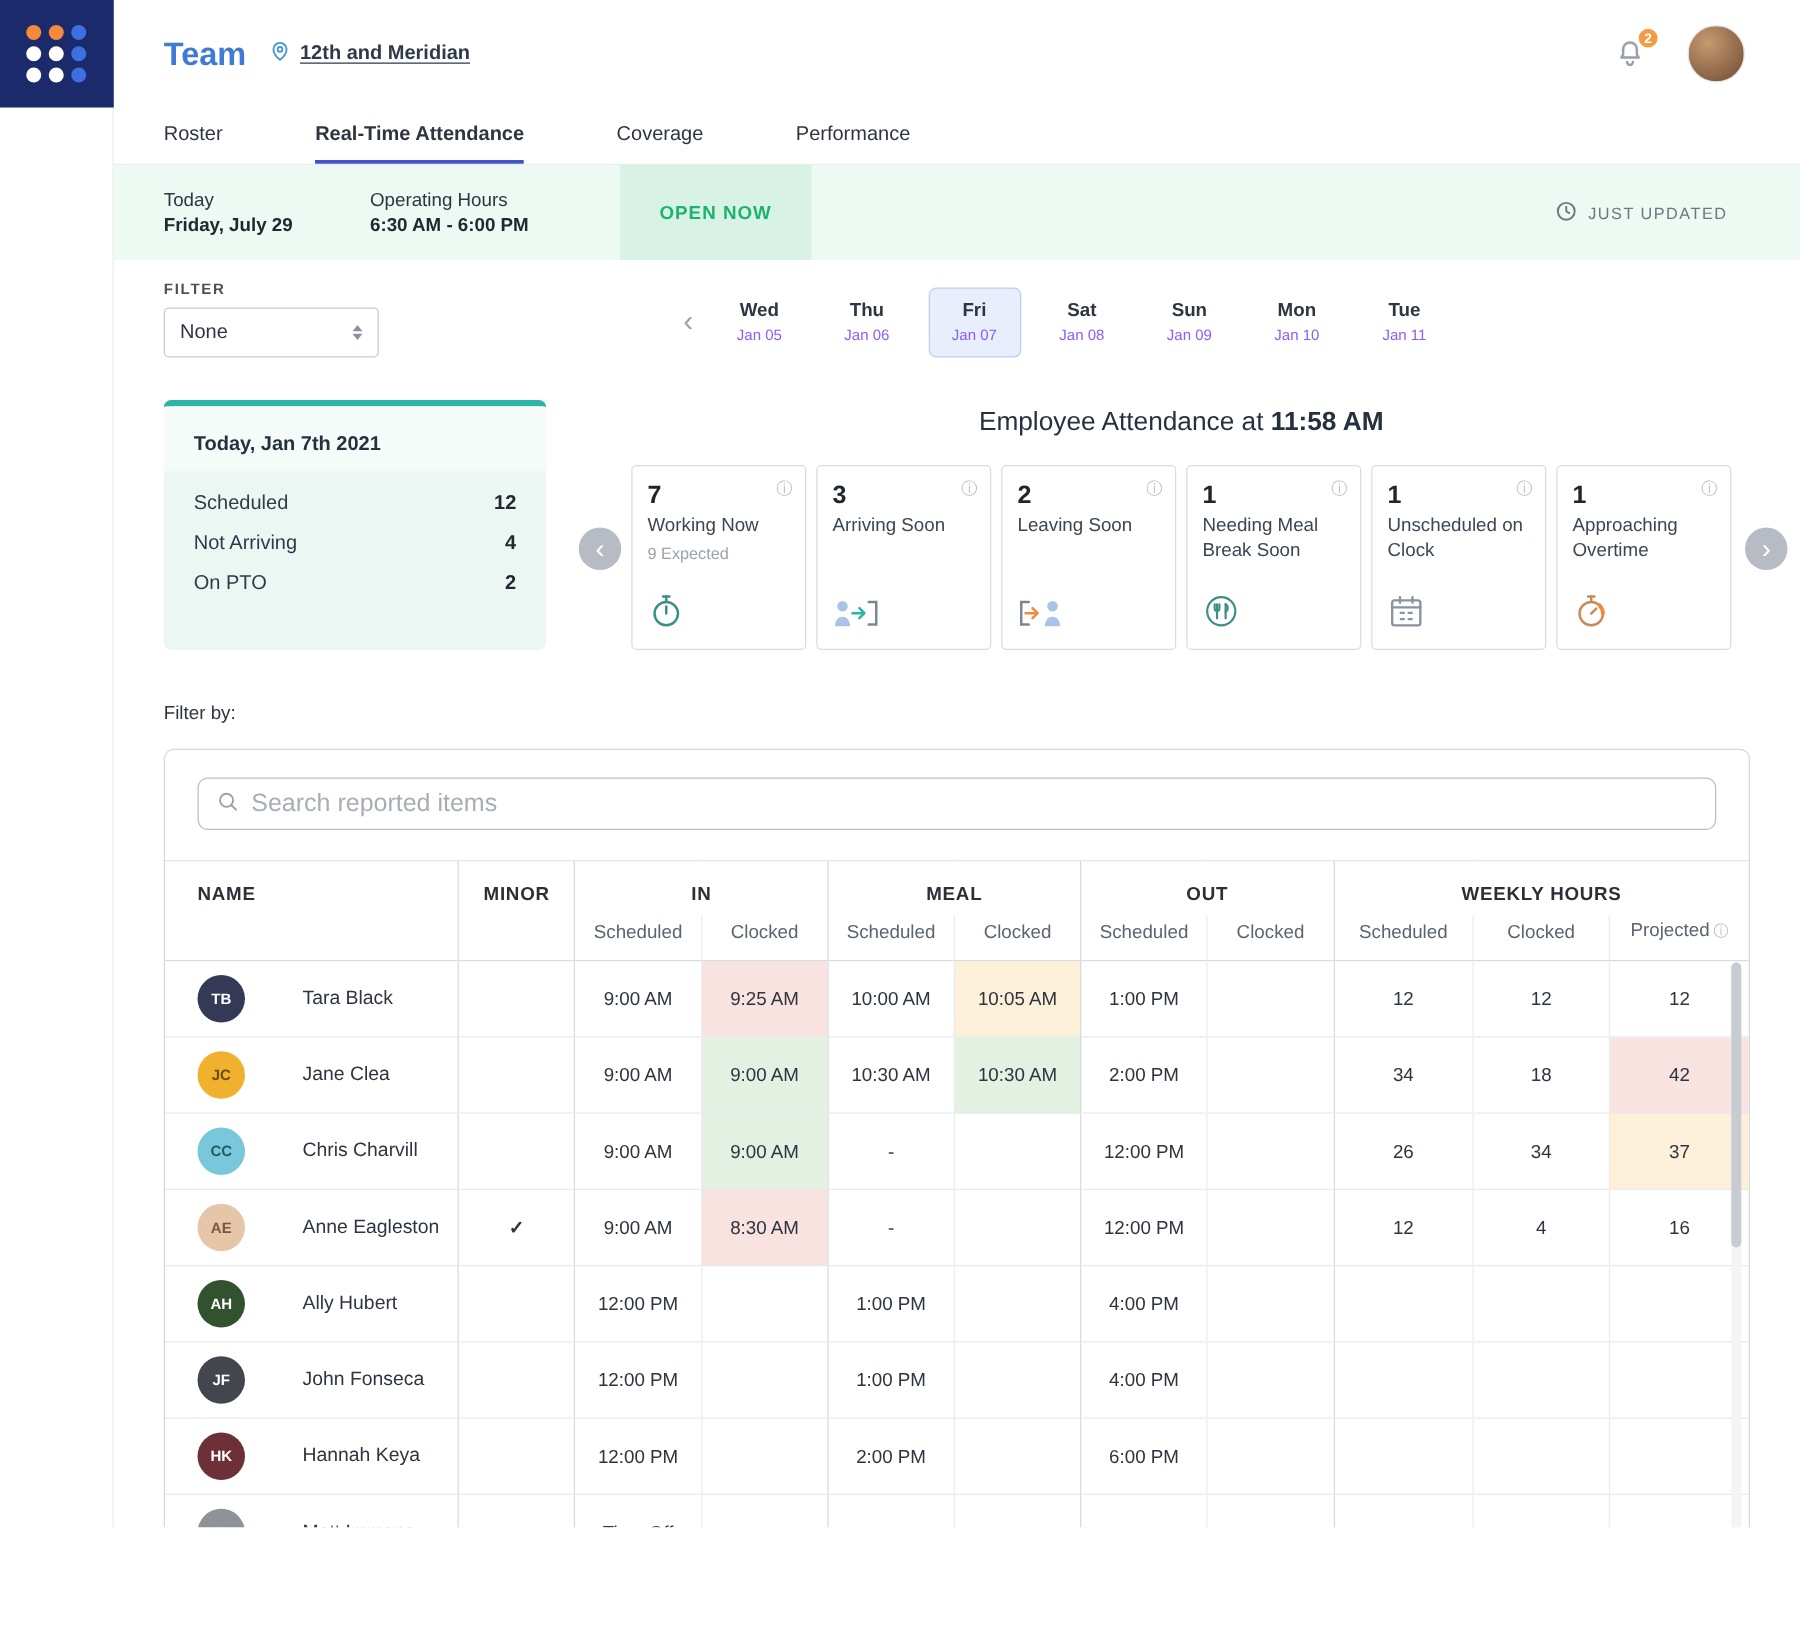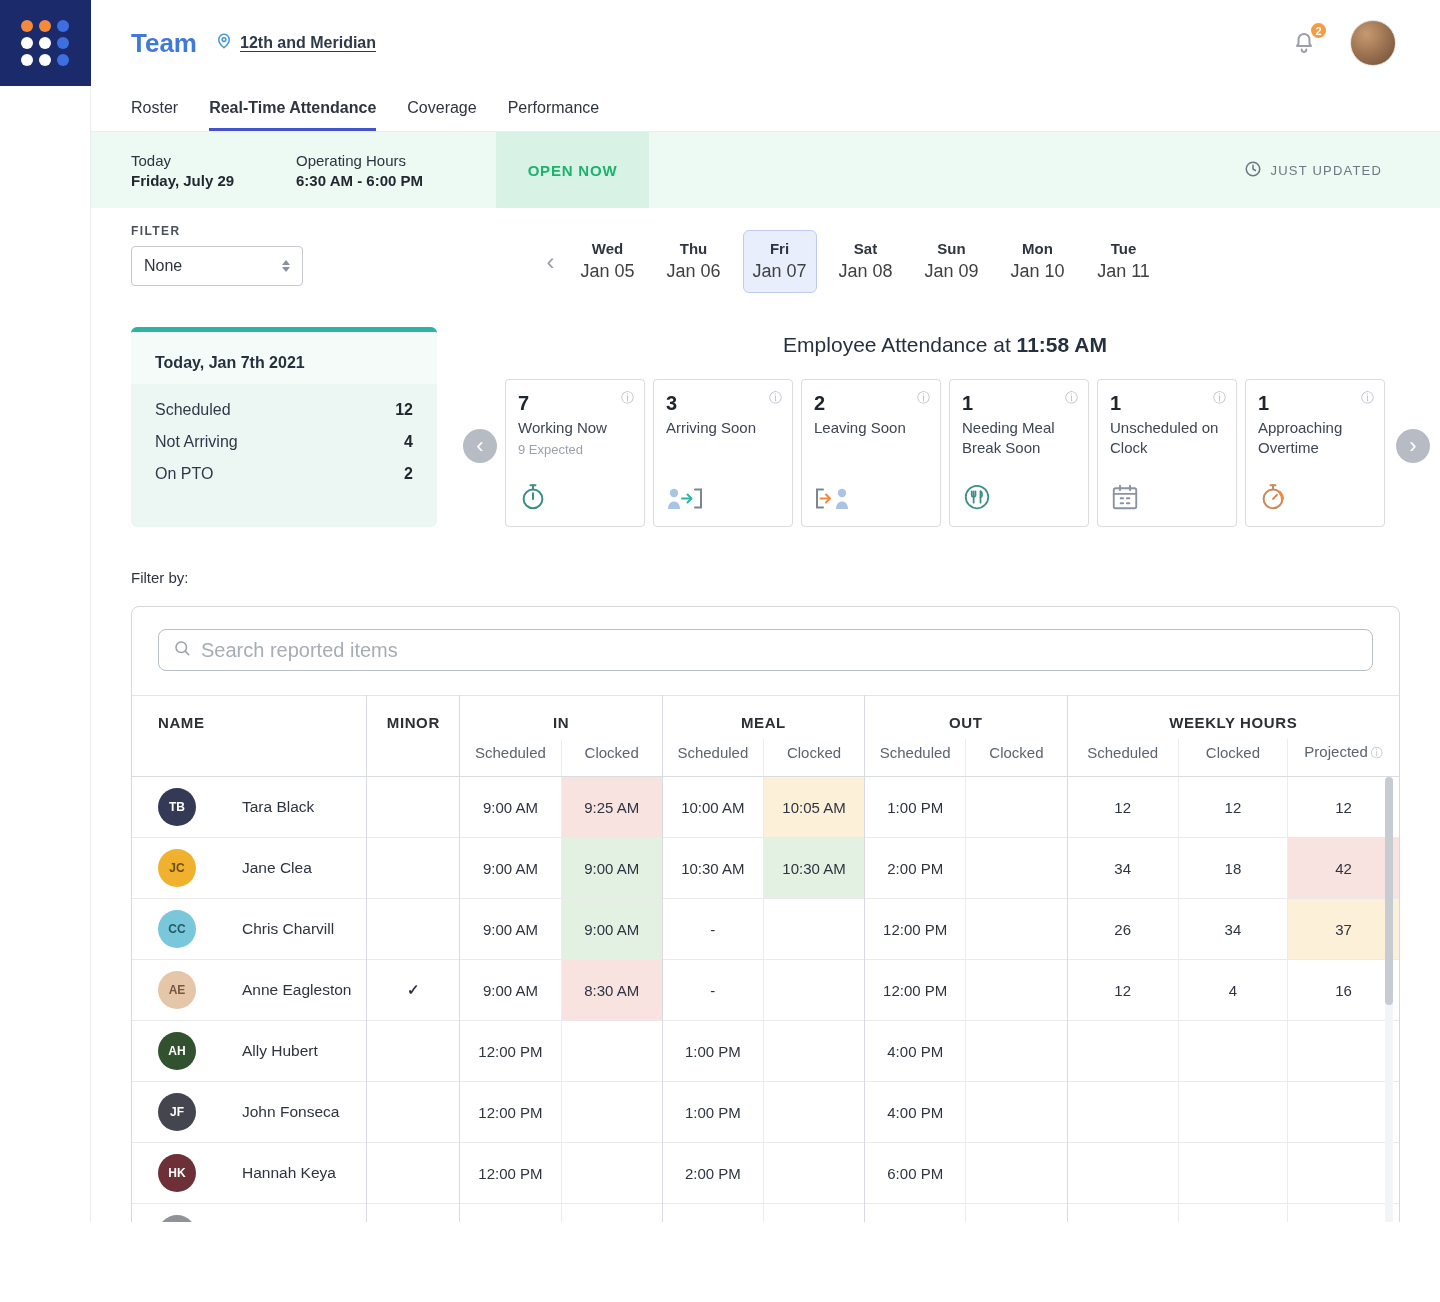--- a/index.html
+++ b/index.html
@@ -19,21 +19,21 @@
   .hdr { height:86px; display:flex; align-items:center; padding:0 44px 0 40px; background:#fff; }
   .title { color:#3f7ad6; font-size:26px; font-weight:bold; margin-right:18px; }
   .loc { display:flex; align-items:center; gap:7px; }
   .loc a { color:#2e3a48; font-size:16px; font-weight:bold; text-decoration:underline; text-underline-offset:3px; cursor:pointer; }
   .hdr-spacer { flex:1; }
   .bell-wrap { position:relative; width:30px; height:30px; cursor:pointer; }
   .badge { position:absolute; top:-7px; right:-8px; min-width:19px; height:19px; border-radius:10px; background:#f59b42; color:#fff; font-size:11px; font-weight:bold; display:flex; align-items:center; justify-content:center; border:2px solid #fff; }
   .user-avatar { width:46px; height:46px; border-radius:50%; margin-left:30px; background:radial-gradient(circle at 35% 30%, #c79a6f, #6e4a33); border:1px solid #e2e2e2; cursor:pointer; }
 
   
-  .tabs { display:flex; gap:31px; padding:0 40px; border-bottom:1px solid #ededed; height:46px; align-items:flex-end; }
+  .tabs { display:flex; gap:74px; padding:0 40px; border-bottom:1px solid #ededed; height:46px; align-items:flex-end; }
   .tab { padding-bottom:14px; font-size:16px; color:#2e3440; cursor:pointer; }
   .tab.active { font-weight:bold; box-shadow:inset 0 -3px 0 #4353cc; }
 
   
   .statusbar { height:76px; background:#edf9f3; display:flex; align-items:center; }
   .sb-block { padding-left:40px; }
   .sb-block:first-child { width:205px; }
   .sb-block.hours { width:200px; padding-left:0; }
   .sb-label { font-size:15px; color:#2e3440; margin-bottom:3px; }
   .sb-value { font-size:15px; font-weight:bold; color:#222830; }
@@ -47,21 +47,21 @@
   .select-box { width:172px; height:40px; border:1px solid #c6c9cd; border-radius:4px; display:flex; align-items:center; padding:0 12px; font-size:16px; color:#2e3440; cursor:pointer; background:#fff; }
   .select-box .val { flex:1; }
   .stepper { display:flex; flex-direction:column; gap:2px; align-items:center; }
   .stepper i { width:0; height:0; border-left:4px solid transparent; border-right:4px solid transparent; display:block; }
   .stepper .up { border-bottom:5px solid #8a919c; }
   .stepper .down { border-top:5px solid #8a919c; }
   .days { display:flex; align-items:center; gap:12px; margin:0 auto; padding-top:6px; }
   .days-prev { color:#9aa0a8; font-size:24px; cursor:pointer; padding:0 4px; line-height:1; }
   .day { width:74px; padding:9px 0 10px; text-align:center; border-radius:6px; border:1px solid transparent; cursor:pointer; }
   .day .dow { font-weight:bold; font-size:15px; color:#2e3440; margin-bottom:4px; }
-  .day .date { font-size:18px; color:#404040; }
+  .day .date { font-size:12px; color:#8b5cf6; }
   .day.selected { background:#e8eefb; border-color:#bfcbf2; }
 
   
   .overview { display:flex; padding:10px 0 0 40px; position:relative; }
   .summary-card { width:306px; border-radius:6px; overflow:hidden; border-top:5px solid #2cb5a2; background:#ecf7f4; flex:none; }
   .summary-title { padding:22px 24px 12px; font-size:16px; font-weight:bold; color:#26313f; background:#f4fbf8; }
   .summary-stats { padding:10px 24px 20px; }
   .summary-stat { display:flex; justify-content:space-between; font-size:16px; color:#2e3a47; padding:7px 0; }
   .summary-stat .v { font-weight:bold; color:#222830; }
 

